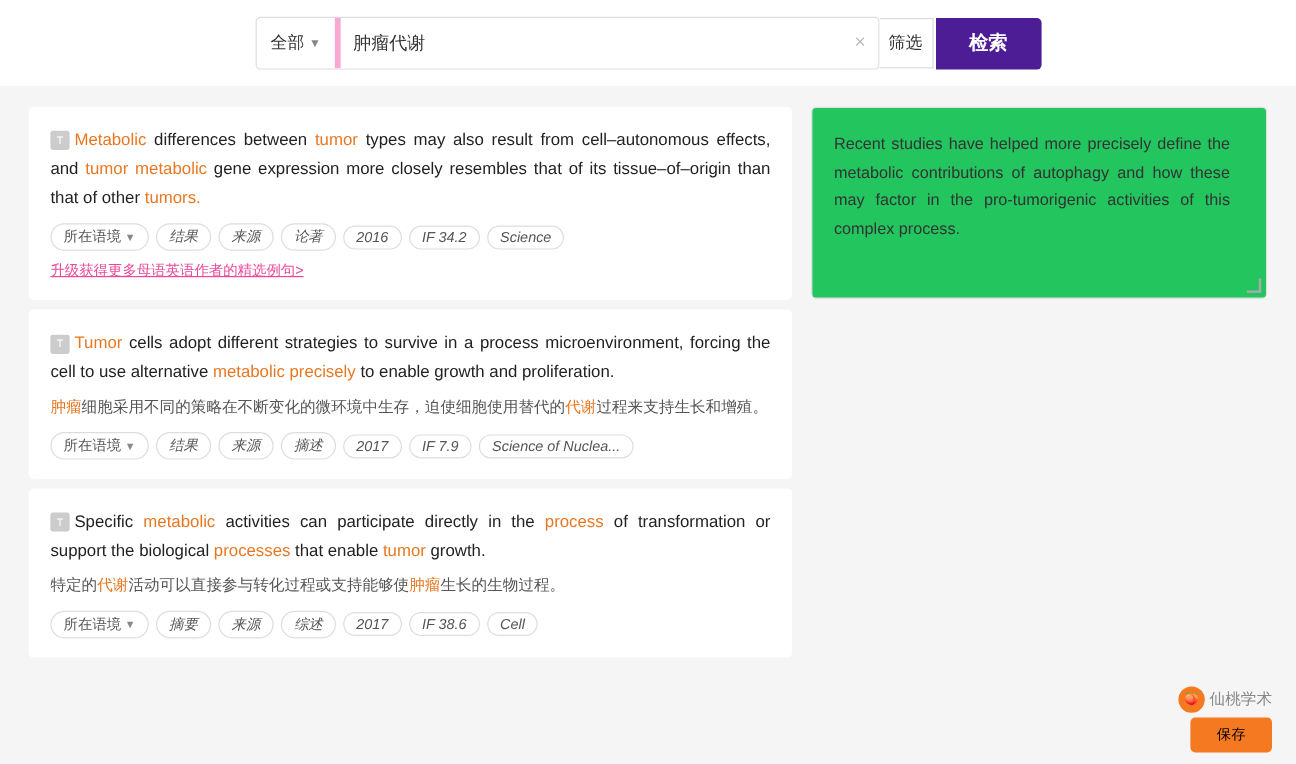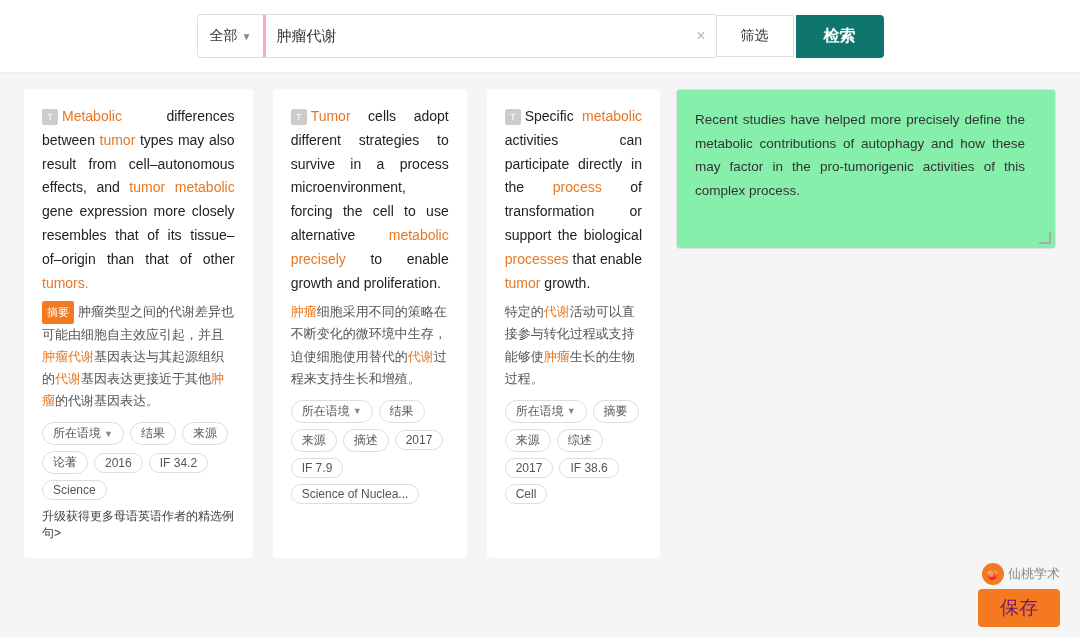--- a/index.html
+++ b/index.html
@@ -29,21 +29,21 @@
       border-radius: 4px;
       background: #fff;
       overflow: hidden;
       width: 520px;
     }
     .search-category {
       display: flex;
       align-items: center;
       padding: 0 12px;
       height: 42px;
-      border-right: 3px solid #f9a8d4;
+      border-right: 5px solid #f9a8d4;
       cursor: pointer;
       font-size: 14px;
       color: #333;
       gap: 4px;
       white-space: nowrap;
     }
     .search-category .chevron {
       font-size: 10px;
       color: #888;
     }
@@ -59,34 +59,34 @@
     .search-clear {
       padding: 0 10px;
       cursor: pointer;
       color: #bbb;
       font-size: 16px;
       display: flex;
       align-items: center;
     }
     .filter-btn {
       height: 42px;
-      padding: 0 24px;
+      padding: 0 8px;
       border: 1.5px solid #ddd;
       border-left: none;
       background: #fff;
       color: #333;
       font-size: 14px;
       cursor: pointer;
       display: flex;
       align-items: center;
     }
     .search-btn {
       height: 43px;
       padding: 0 28px;
-      background: #0f766e;
+      background: #4c1d95;
       border: none;
       color: #fff;
       font-size: 16px;
       font-weight: bold;
       cursor: pointer;
       border-radius: 0 4px 4px 0;
       margin-left: 2px;
     }
 
     
@@ -94,22 +94,22 @@
       display: flex;
       padding: 16px 24px;
       gap: 16px;
       background: #f5f5f5;
     }
 
     
     .left-panel {
       flex: 1;
       display: flex;
-      flex-direction: row;
-      gap: 20px;
+      flex-direction: column;
+      gap: 8px;
     }
 
     
     .result-card {
       background: #fff;
       border-radius: 4px;
       padding: 16px 18px;
     }
 
     .result-text-en {
@@ -164,37 +164,39 @@
       font-size: 9px;
       color: #888;
     }
     .meta-tag-plain {
       border: 1px solid #ddd;
       border-radius: 14px;
       padding: 2px 10px;
       font-size: 12px;
       color: #555;
       background: #fff;
+      font-style: italic;
     }
 
     .upgrade-link {
       font-size: 12px;
-      color: #404040;
+      color: #ec4899;
       margin-top: 8px;
       cursor: pointer;
       display: inline-block;
+      text-decoration: underline;
     }
 
     
     .right-panel {
       width: 380px;
       position: relative;
     }
     .right-card {
-      background: #86efac;
+      background: #22c55e;
       border: 1px solid #e0e0e0;
       border-radius: 4px;
       padding: 18px 30px 40px 18px;
       font-size: 13.5px;
       line-height: 1.75;
       color: #333;
       text-align: justify;
       min-height: 160px;
       position: relative;
     }
@@ -231,25 +233,25 @@
       background: #F47920;
       border-radius: 50%;
       display: inline-flex;
       align-items: center;
       justify-content: center;
       color: #fff;
       font-size: 10px;
     }
     .save-btn {
       background: #F47920;
-      color: #701a75;
+      color: #000000;
       border: none;
       border-radius: 4px;
       padding: 6px 22px;
-      font-size: 19px;
+      font-size: 12px;
       cursor: pointer;
     }
 
     .icon-small {
       display: inline-flex;
       align-items: center;
       justify-content: center;
       width: 16px;
       height: 16px;
       background: #ccc;
@@ -277,23 +279,20 @@
 </div>
 
 <div class="main-content">
 
   <div class="left-panel">
 
     <div class="result-card">
       <div class="result-text-en">
         <span class="icon-small">T</span><span class="highlight-orange">Metabolic</span><span> differences between </span><span class="highlight-orange">tumor</span><span> types may also result from cell–autonomous effects, and </span><span class="highlight-orange">tumor</span><span> </span><span class="highlight-orange">metabolic</span><span> gene expression more closely resembles that of its tissue–of–origin than that of other </span><span class="highlight-orange">tumors.</span>
       </div>
-      <div class="result-text-cn">
-        <span class="summary-tag">摘要</span>肿瘤类型之间的代谢差异也可能由细胞自主效应引起，并且<span class="highlight-orange">肿瘤代谢</span>基因表达与其起源组织的<span class="highlight-orange">代谢</span>基因表达更接近于其他<span class="highlight-orange">肿瘤</span>的代谢基因表达。
-      </div>
       <div class="meta-tags">
         <span class="meta-tag">所在语境 <span class="arrow">▼</span></span>
         <span class="meta-tag-plain">结果</span>
         <span class="meta-tag-plain">来源</span>
         <span class="meta-tag-plain">论著</span>
         <span class="meta-tag-plain">2016</span>
         <span class="meta-tag-plain">IF 34.2</span>
         <span class="meta-tag-plain">Science</span>
       </div>
       <div>

